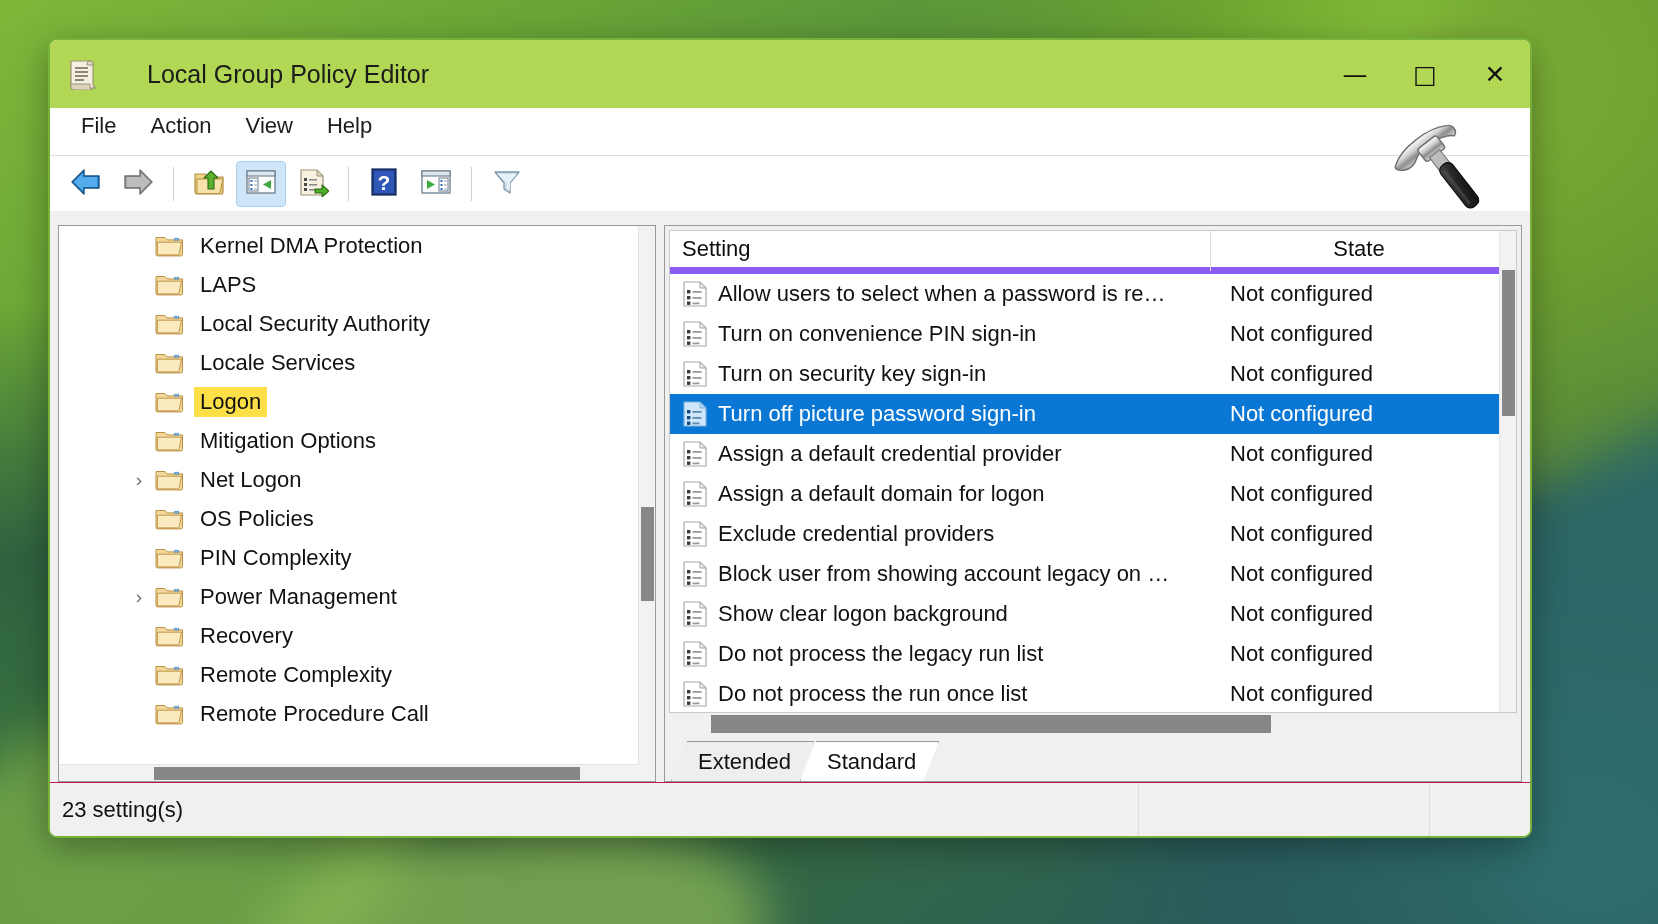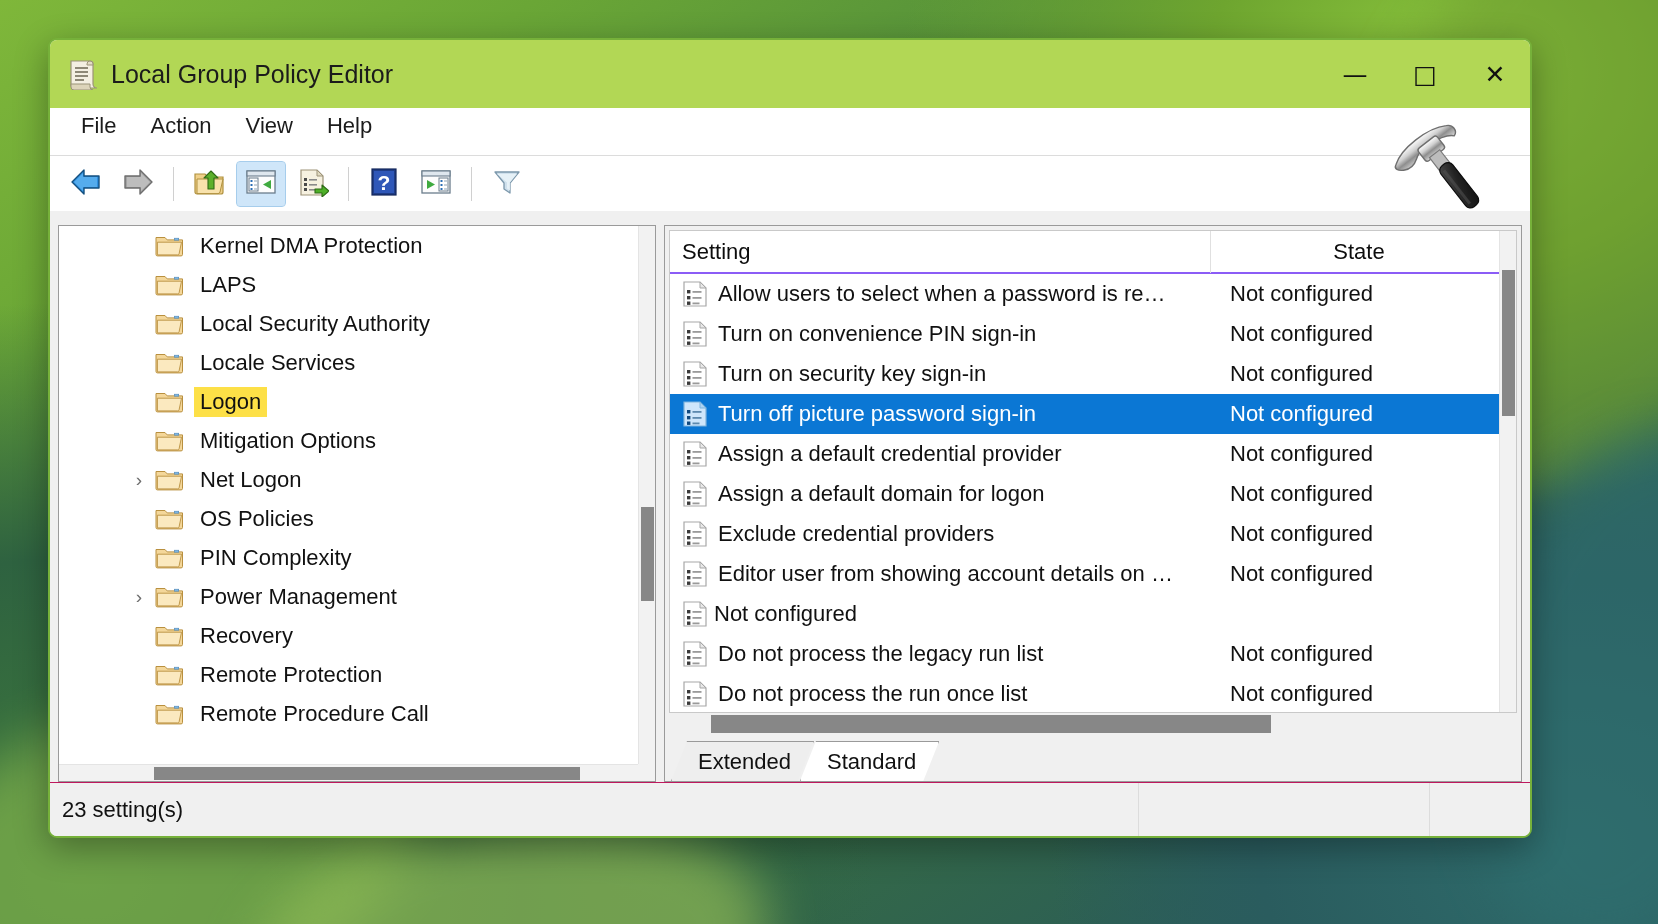--- a/index.html
+++ b/index.html
@@ -53,20 +53,21 @@
   }
 
   
   #titlebar {
     height: 68px;
     background: #b2d755;
     display: flex;
     align-items: center;
     flex: 0 0 auto;
     position: relative;
+    gap: 36px;
   }
   #title-icon {
     width: 30px; height: 32px;
     margin-left: 17px;
     flex: 0 0 auto;
   }
   #title-text {
     margin-left: 14px;
     font-size: 25px;
     color: #1b1b1b;
@@ -219,21 +220,21 @@
   #listscroll {
     position: absolute;
     left: 0; top: 0; right: 17px; bottom: 0;
     overflow: hidden;
   }
   #listheader {
     height: 43px;
     display: flex;
     align-items: center;
     background: #ffffff;
-    border-bottom: 2px solid #8b5cf6;
+    border-bottom: 7px solid #8b5cf6;
   }
   .hcell {
     font-size: 22px;
     color: #0d0d0d;
     white-space: nowrap;
     cursor: default;
     height: 43px;
     display: flex;
     align-items: center;
   }
@@ -645,21 +646,21 @@
   <rect x="19.5" y="4.2" width="4.2" height="2" fill="#7fb8e6" stroke="#4f86b5" stroke-width=".6"></rect>
 </svg></span>
               <span class="tlabel">Recovery</span>
             </div>
             <div class="tree-row">
               <span class="folder"><svg viewBox="0 0 28 23" width="28" height="23">
   <path d="M1 3.5 h9 l2.2 2.4 h15.3 v14.6 a1.4 1.4 0 0 1 -1.4 1.4 H2.4 A1.4 1.4 0 0 1 1 20.5 z" fill="#f4d79a" stroke="#b9903f" stroke-width="1"></path>
   <path d="M2.4 8.2 h24.1 l-2.4 11.6 a1.4 1.4 0 0 1 -1.4 1.1 H2.4 z" fill="#fbe9bf" stroke="#b9903f" stroke-width=".9"></path>
   <rect x="19.5" y="4.2" width="4.2" height="2" fill="#7fb8e6" stroke="#4f86b5" stroke-width=".6"></rect>
 </svg></span>
-              <span class="tlabel">Remote Protection</span>
+              <span class="tlabel">Remote Complexity</span>
             </div>
             <div class="tree-row">
               <span class="folder"><svg viewBox="0 0 28 23" width="28" height="23">
   <path d="M1 3.5 h9 l2.2 2.4 h15.3 v14.6 a1.4 1.4 0 0 1 -1.4 1.4 H2.4 A1.4 1.4 0 0 1 1 20.5 z" fill="#f4d79a" stroke="#b9903f" stroke-width="1"></path>
   <path d="M2.4 8.2 h24.1 l-2.4 11.6 a1.4 1.4 0 0 1 -1.4 1.1 H2.4 z" fill="#fbe9bf" stroke="#b9903f" stroke-width=".9"></path>
   <rect x="19.5" y="4.2" width="4.2" height="2" fill="#7fb8e6" stroke="#4f86b5" stroke-width=".6"></rect>
 </svg></span>
               <span class="tlabel">Remote Procedure Call</span>
             </div>
           </div>
@@ -815,38 +816,39 @@
       <rect x="5" y="10" width="3.4" height="3.4"></rect>
       <rect x="5" y="16" width="3.4" height="3.4"></rect>
       <rect x="5" y="21.5" width="3.4" height="3.4"></rect>
     </g>
     <g fill="#9a9a9a">
       <rect x="10.5" y="11" width="9" height="1.8"></rect>
       <rect x="10.5" y="17" width="9" height="1.8"></rect>
       <rect x="10.5" y="22.5" width="7" height="1.8"></rect>
     </g>
   </svg></span>
-                  <span class="lname">Editor user from showing account details on …</span>
+                  <span class="lname">Block user from showing account legacy on …</span>
                   <span class="lstate">Not configured</span>
                 </div>
                 <div class="lrow">
                   <span class="licon"><svg viewBox="0 0 26 28" width="26" height="28">
     <path d="M2 2 h16 l6 6 v18 H2 z" fill="#ffffff" stroke="#a7a7a7" stroke-width="1.2"></path>
     <path d="M18 2 l6 6 h-6 z" fill="#e8e8e8" stroke="#a7a7a7" stroke-width="1"></path>
     <g fill="#3a3a3a">
       <rect x="5" y="10" width="3.4" height="3.4"></rect>
       <rect x="5" y="16" width="3.4" height="3.4"></rect>
       <rect x="5" y="21.5" width="3.4" height="3.4"></rect>
     </g>
     <g fill="#9a9a9a">
       <rect x="10.5" y="11" width="9" height="1.8"></rect>
       <rect x="10.5" y="17" width="9" height="1.8"></rect>
       <rect x="10.5" y="22.5" width="7" height="1.8"></rect>
     </g>
   </svg></span>
+                  <span class="lname">Show clear logon background</span>
                   <span class="lstate">Not configured</span>
                 </div>
                 <div class="lrow">
                   <span class="licon"><svg viewBox="0 0 26 28" width="26" height="28">
     <path d="M2 2 h16 l6 6 v18 H2 z" fill="#ffffff" stroke="#a7a7a7" stroke-width="1.2"></path>
     <path d="M18 2 l6 6 h-6 z" fill="#e8e8e8" stroke="#a7a7a7" stroke-width="1"></path>
     <g fill="#3a3a3a">
       <rect x="5" y="10" width="3.4" height="3.4"></rect>
       <rect x="5" y="16" width="3.4" height="3.4"></rect>
       <rect x="5" y="21.5" width="3.4" height="3.4"></rect>

